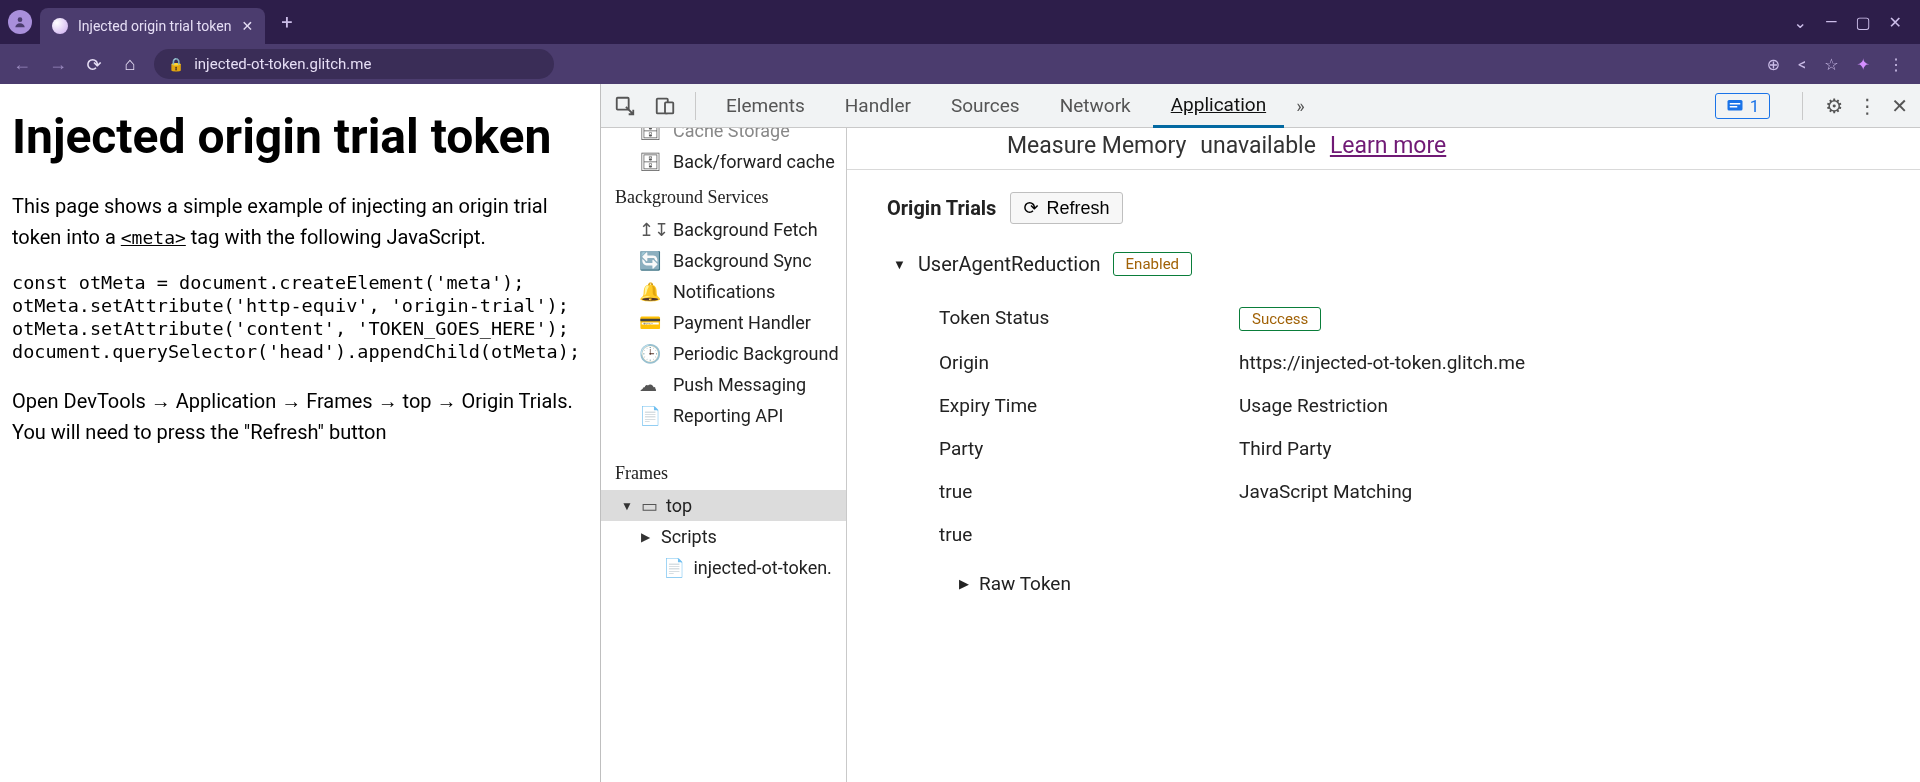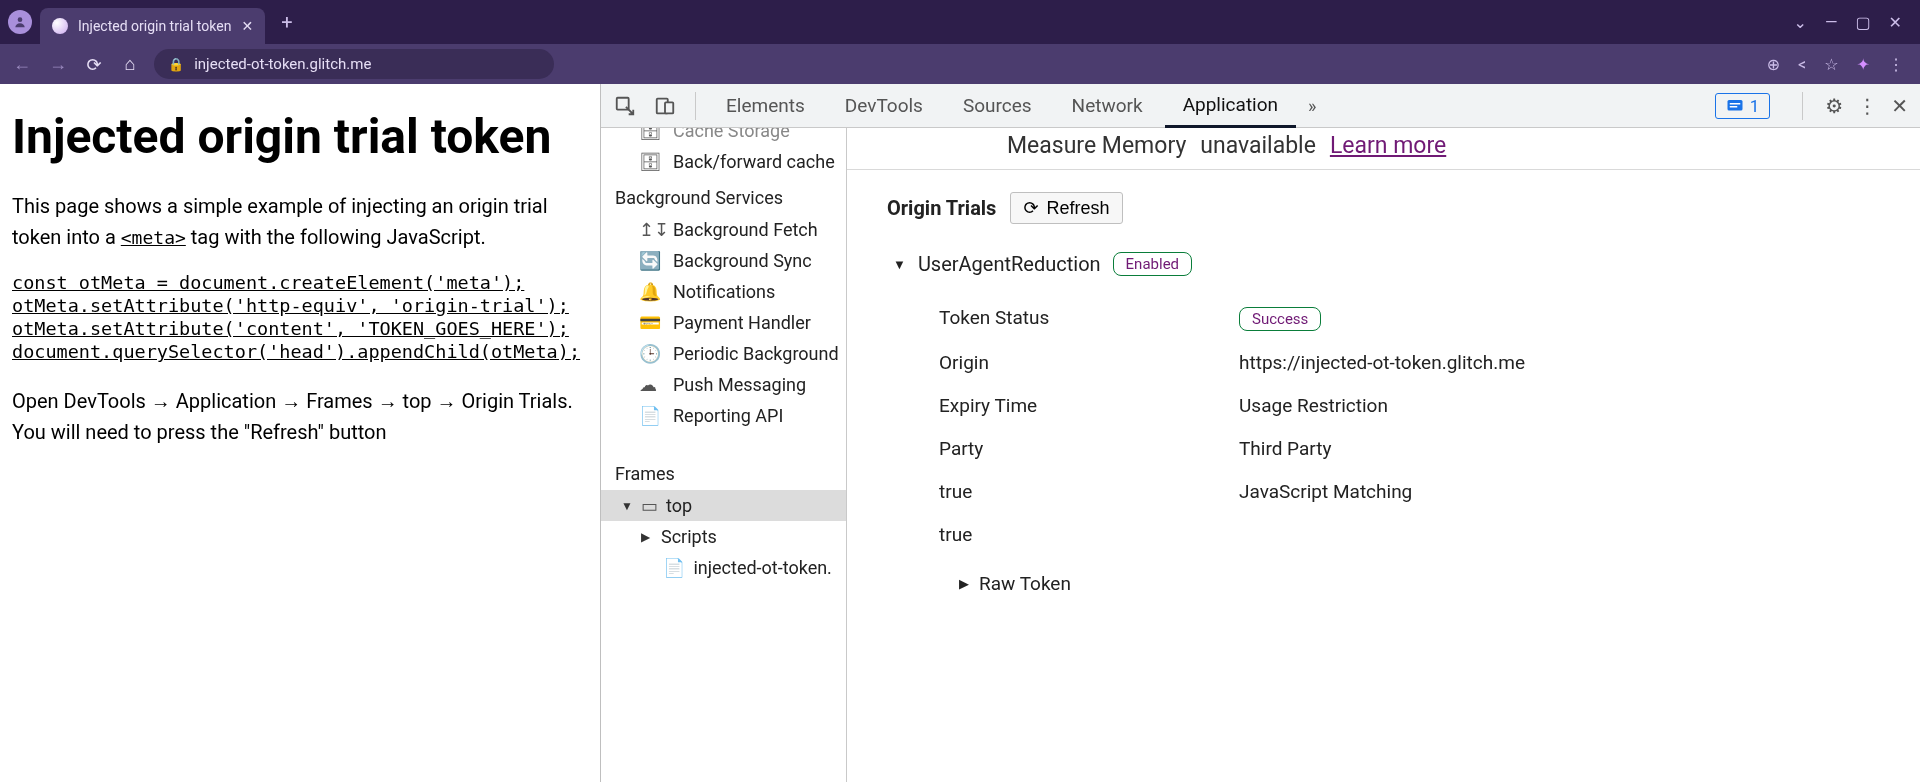--- a/index.html
+++ b/index.html
@@ -24,62 +24,62 @@
 .toolbar-right { margin-left: auto; display: flex; gap: 18px; color: #cbbde8; align-items: center; padding-right: 6px; }
 .toolbar-right .icon { cursor: pointer; font-size: 16px; }
 .ext-icon { color: #d48fff; }
 
 
 .content-area { display: flex; height: calc(782px - 84px); }
 .page { flex: 0 0 600px; padding: 14px 12px; overflow: hidden; }
 .page h1 { font-size: 48px; font-weight: 700; margin: 10px 0 26px; }
 .page p { font-size: 20px; line-height: 1.55; margin-bottom: 18px; }
 .page code.inline { font-family: ui-monospace, Menlo, Consolas, monospace; font-size: 18px; text-decoration: underline; }
-.page pre { font-family: ui-monospace, Menlo, Consolas, monospace; font-size: 18.5px; line-height: 1.25; white-space: pre; margin-bottom: 22px; text-decoration: underline; }
+.page pre { font-family: ui-monospace, Menlo, Consolas, monospace; font-size: 18.5px; line-height: 1.25; white-space: pre; margin-bottom: 22px; }
 
 
 .devtools { flex: 1; display: flex; flex-direction: column; border-left: 1px solid #bfbfbf; background: #f1f3f4; }
 .dt-tabbar { display: flex; align-items: center; height: 44px; border-bottom: 1px solid #c9c9c9; background: #f1f3f4; padding: 12px 6px; gap: 4px; }
 .dt-iconbtn { width: 36px; height: 36px; display: flex; align-items: center; justify-content: center; color: #555; cursor: pointer; }
 .dt-vsep { width: 1px; height: 28px; background: #c9c9c9; margin: 0 8px; }
 .dt-tab { padding: 0 18px; height: 44px; display: flex; align-items: center; color: #555; font-size: 19px; cursor: pointer; }
-.dt-tab.active { color: #111; border-bottom: 3px solid #0f172a; font-weight: 400; }
+.dt-tab.active { color: #111; border-bottom: 3px solid #0369a1; font-weight: 400; text-decoration: underline; }
 .dt-overflow { color: #555; font-size: 18px; padding: 0 8px; cursor: pointer; }
 .dt-issues { display: flex; align-items: center; gap: 6px; border: 1.5px solid #1a73e8; border-radius: 3px; padding: 2px 10px; color: #1a73e8; margin: 0 10px; cursor: pointer; font-size: 17px; }
 .dt-right { margin-left: auto; display: flex; align-items: center; gap: 14px; padding-right: 6px; }
 .dt-gear, .dt-more, .dt-close { color: #555; cursor: pointer; font-size: 20px; }
 
 .dt-body { flex: 1; display: flex; overflow: hidden; }
 
 
 .dt-side { width: 246px; border-right: 1px solid #c9c9c9; background: #fff; overflow: hidden; display: flex; flex-direction: column; font-size: 18px; color: #222; }
 .side-item { display: flex; align-items: center; gap: 12px; padding: 5px 10px 5px 38px; white-space: nowrap; cursor: pointer; }
 .side-item .icon { width: 22px; color: #555; font-size: 18px; }
-.side-heading { padding: 10px 14px 6px; font-size: 18px; color: #222; }
+.side-heading { padding: 10px 14px 6px; font-size: 18px; color: #222; font-family: Liberation Serif, serif; }
 .frames-sec { margin-top: 22px; }
 .tree-row { display: flex; align-items: center; gap: 8px; padding: 5px 10px 5px 20px; cursor: pointer; }
 .tree-row.sel { background: #dcdcdc; }
 .tree-row .tri { font-size: 12px; color: #333; width: 12px; }
 .tree-row .icon { color: #555; }
 
 
 .dt-main { flex: 1; background: #fff; overflow: hidden; padding: 0; color: #222; }
 .mm-row { display: flex; align-items: center; gap: 14px; padding: 4px 0 10px 40px; font-size: 23px; border-bottom: 1px solid #d9d9d9; }
 .mm-row .label { color: #333; width: auto; margin-left: 120px;}
 .mm-row .val { color: #333; }
 .mm-row a { color: #701a75; text-decoration: underline; cursor: pointer; }
 
 .ot-head { display: flex; align-items: center; gap: 14px; padding: 22px 0 10px 40px; }
 .ot-head .title { font-weight: 700; font-size: 20px; }
 .refresh-btn { display: inline-flex; align-items: center; gap: 8px; border: 1px solid #bfbfbf; background: #f7f7f7; border-radius: 3px; padding: 4px 12px; font-size: 18px; cursor: pointer; }
 
 .ot-trial { padding: 18px 0 0 46px; }
 .ot-trial-row { display: flex; align-items: center; gap: 12px; font-size: 20px; }
 .ot-trial-row .tri { font-size: 13px; }
-.badge { display: inline-flex; align-items: center; border: 1.5px solid #0a7d3a; color: #701a75; border-radius: 8px; padding: 2px 12px; font-size: 15px; }
+.badge { display: inline-flex; align-items: center; border: 1.5px solid #0a7d3a; color: #a16207; border-radius: 3px; padding: 2px 12px; font-size: 15px; }
 
 .kv-grid { display: grid; grid-template-columns: 280px 1fr; row-gap: 20px; column-gap: 20px; padding: 30px 0 0 46px; font-size: 19px; }
 .kv-grid .k { color: #222; }
 .kv-grid .v { color: #222; }
 
 .raw-row { padding: 26px 0 0 66px; font-size: 19px; display: flex; align-items: center; gap: 10px; }
 .raw-row .tri { font-size: 13px; }
 
 svg { display: block; }
 </style>
@@ -152,21 +152,21 @@
         <svg width="22" height="22" viewBox="0 0 24 24" fill="none" stroke="#555" stroke-width="2">
             <rect x="3" y="4" width="12" height="16" rx="1"></rect>
             <rect x="12" y="8" width="9" height="12" rx="1" fill="#f1f3f4"></rect>
           </svg>
       </div>
       <div class="dt-vsep"></div>
       <div class="dt-tab">
           <span>Elements</span>
         </div>
       <div class="dt-tab">
-          <span>DevTools</span>
+          <span>Handler</span>
         </div>
       <div class="dt-tab">
           <span>Sources</span>
         </div>
       <div class="dt-tab">
           <span>Network</span>
         </div>
       <div class="dt-tab active">
           <span>Application</span>
         </div>

